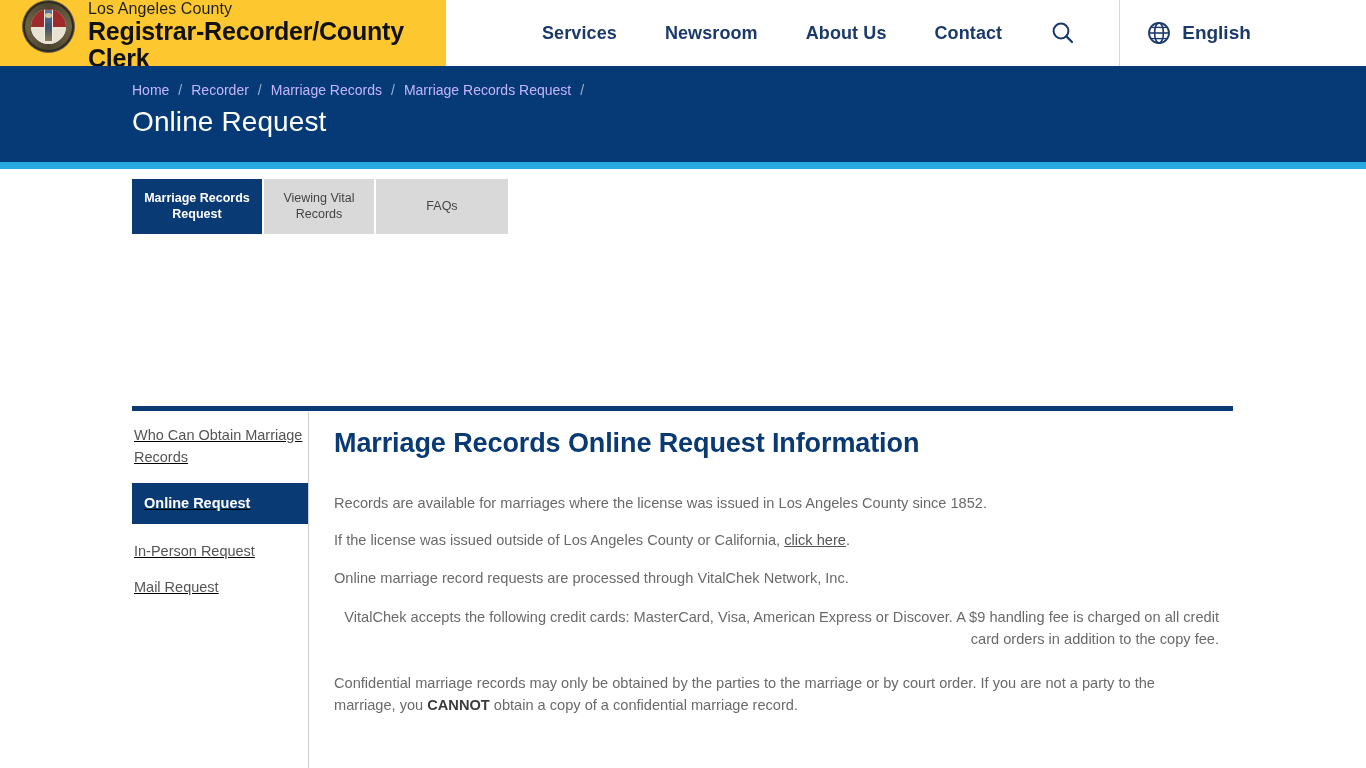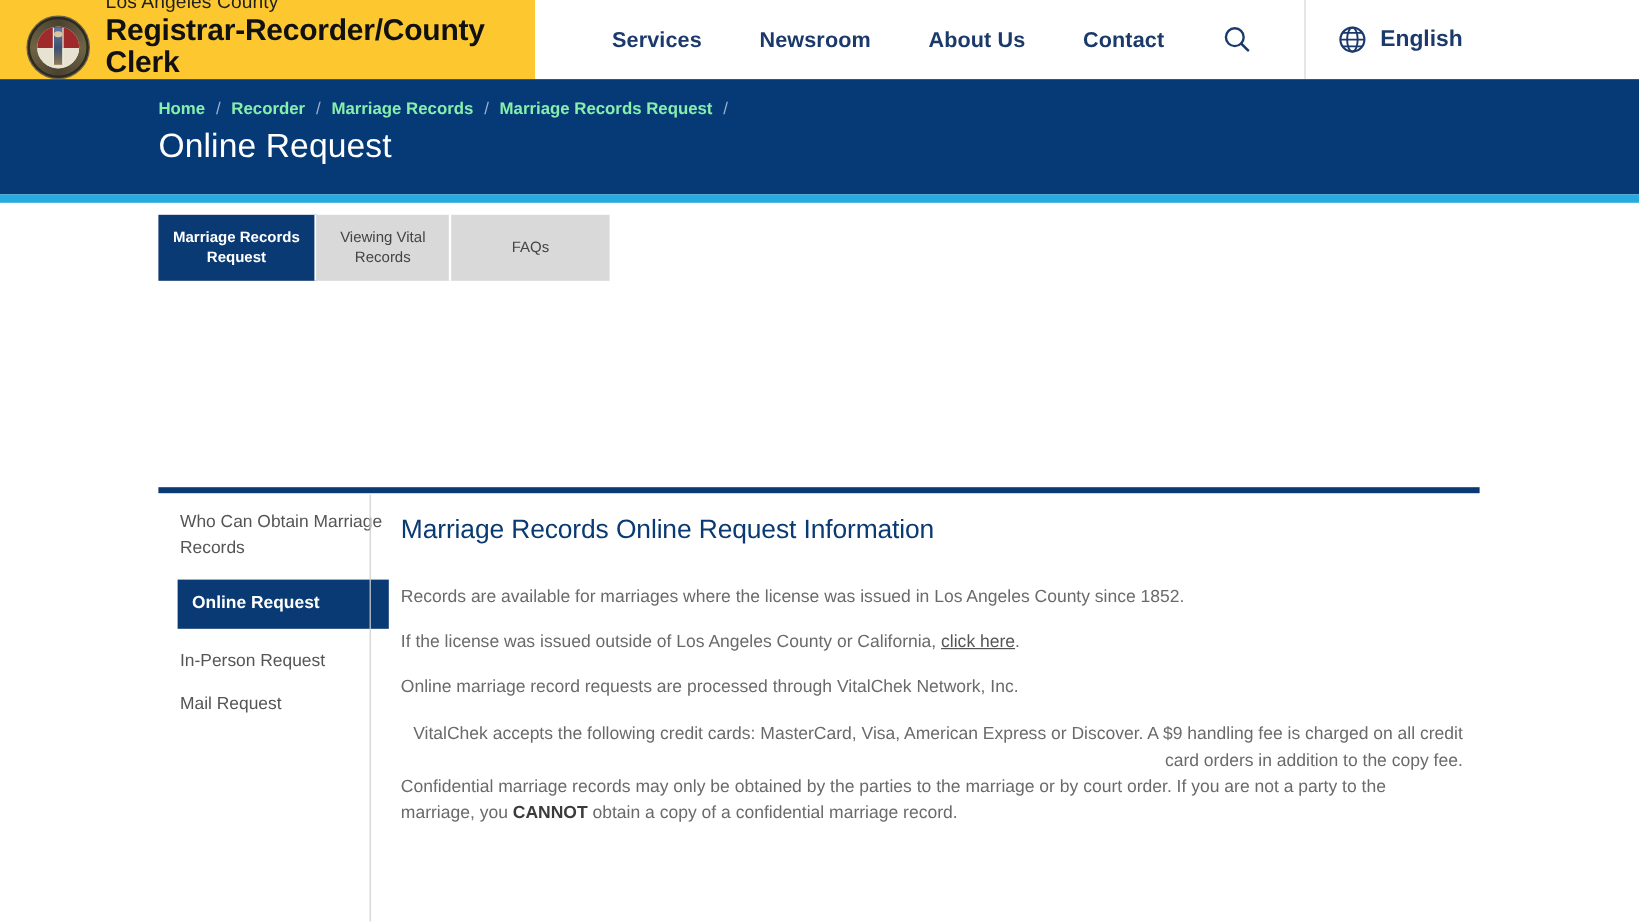--- a/index.html
+++ b/index.html
@@ -23,21 +23,21 @@
     position: absolute;
     left: 0; top: 0;
     width: 446px; height: 66px;
     background: #FDC82F;
   }
   .brand {
     position: absolute;
     left: 0; top: 0;
     width: 446px; height: 66px;
     display: flex;
-    align-items: flex-end;
+    align-items: flex-start;
     padding-left: 22px;
   }
   .seal {
     width: 53px; height: 53px;
     border-radius: 50%;
     background: #2e2a20;
     position: relative;
     flex: 0 0 auto;
     overflow: hidden;
     border: 1px solid #6b6350;
@@ -91,21 +91,21 @@
     left: 446px; top: 0;
     right: 0; height: 66px;
     display: flex;
     align-items: center;
     background: #ffffff;
   }
   .topnav-links {
     display: flex;
     align-items: center;
     gap: 48px;
-    margin-left: 64px;
+    margin-left: 96px;
   }
   .topnav-link {
     font-size: 18px;
     font-weight: bold;
     color: #1b3a6b;
     text-decoration: none;
     white-space: nowrap;
     letter-spacing: 0.1px;
     cursor: pointer;
   }
@@ -156,25 +156,24 @@
     padding-top: 16px;
   }
   .breadcrumb {
     display: flex;
     align-items: baseline;
     gap: 0;
     font-size: 14px;
     color: #cfd9e8;
   }
   .crumb {
-    color: #86efac;
+    color: #c4b5fd;
     text-decoration: none;
     cursor: pointer;
     white-space: nowrap;
-    font-weight: bold;
   }
   .crumb-sep {
     color: #9db0cc;
     padding: 0 9px;
   }
   .banner-title {
     margin-top: 8px;
     font-size: 28px;
     font-weight: 400;
     color: #ffffff;
@@ -229,22 +228,23 @@
   }
 
   
   .cols {
     position: absolute;
     left: 0; top: 256px;
     width: 1366px;
   }
   .sidebar {
     position: absolute;
-    left: 148px; top: 0;
+    left: 132px; top: 0;
     width: 176px;
+    text-decoration: underline;
   }
   .side-item {
     font-size: 14.5px;
     color: #555555;
     line-height: 1.5;
     padding: 7px 0 7px 2px;
     cursor: pointer;
   }
   .side-item.active {
     background: #0A3A73;
@@ -262,36 +262,36 @@
     background: #cfcfcf;
   }
 
   .main {
     position: absolute;
     left: 334px; top: 0;
     width: 890px;
   }
   .main h1 {
     margin: 10px 0 0 0;
-    font-size: 22px;
-    font-weight: normal;
+    font-size: 27px;
+    font-weight: bold;
     color: #0A3A73;
     letter-spacing: -0.1px;
   }
   .para {
     font-size: 14.6px;
     color: #6a6a6a;
     line-height: 1.52;
     margin: 0;
   }
   .p1 { margin-top: 33px; }
   .p2 { margin-top: 15px; }
   .p3 { margin-top: 16px; }
   .p4 { margin-top: 16px; width: 885px; text-align: right; }
-  .p5 { width: 850px; }
+  .p5 { margin-top: 22px; width: 850px; }
   .b { font-weight: bold; color: #3b3b3b; }
   a.inline {
     color: #555555;
     text-decoration: underline;
     cursor: pointer;
   }
 </style>
 </head>
 <body>
 

